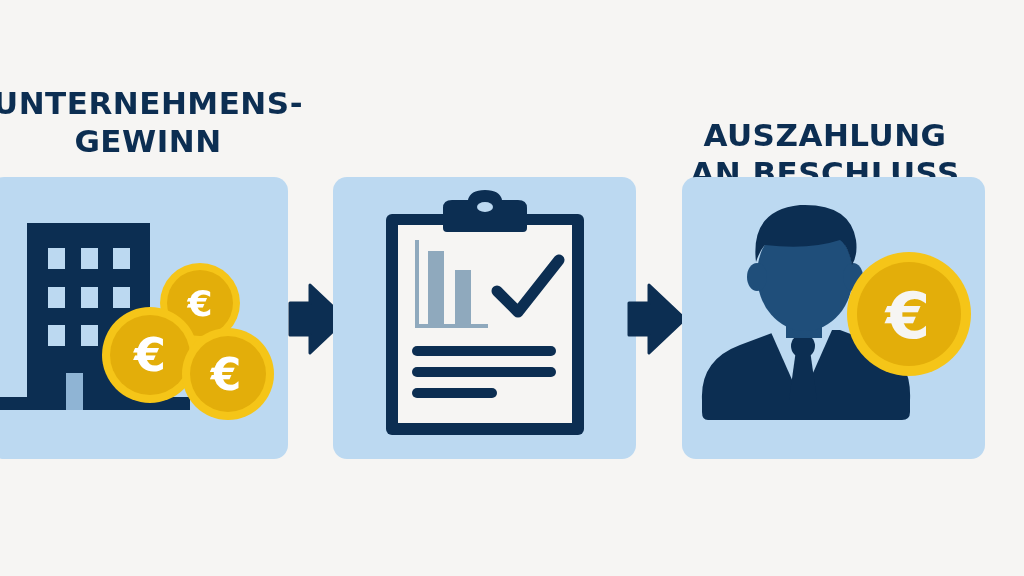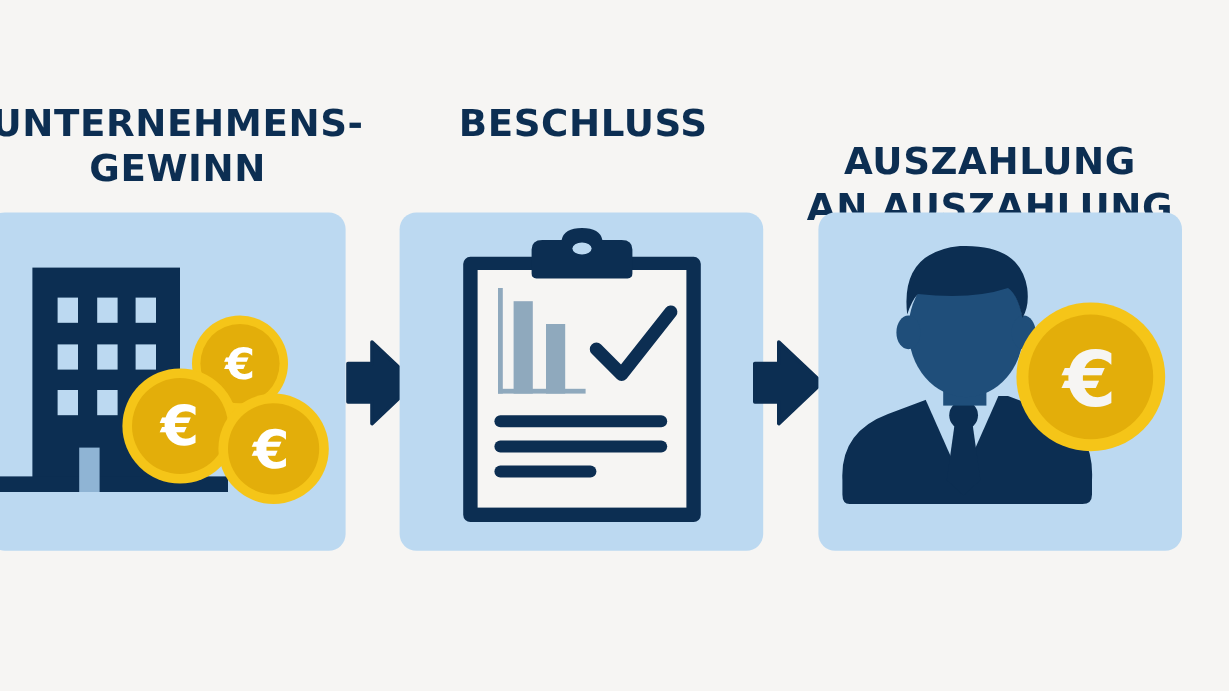--- a/index.html
+++ b/index.html
@@ -10,25 +10,24 @@
   svg{display:block;}
 </style>
 </head>
 <body>
 
 <div class="title" style="left:-12px;top:84px;width:320px;">
   <div>UNTERNEHMENS-</div>
   <div>GEWINN</div>
 </div>
 <div class="title" style="left:336px;top:84px;width:300px;">
-  <div>BESCHLUSS</div>
 </div>
 <div class="title" style="left:670px;top:84px;width:310px;margin-top:32px;">
   <div>AUSZAHLUNG</div>
-  <div>AN AUSZAHLUNG</div>
+  <div>AN BESCHLUSS</div>
 </div>
 
 <div class="panel" style="left:-10px;width:298px;">
   <svg width="298" height="282" viewBox="-10 177 298 282" style="position:absolute;left:0;top:0;">
 
     <rect x="27" y="223" width="123" height="187" fill="#0c2e52"></rect>
     <rect x="0" y="397" width="190" height="13" fill="#0c2e52"></rect>
     <g fill="#bcd9f1">
       <rect x="48" y="248" width="17" height="21"></rect>
         <rect x="81" y="248" width="17" height="21"></rect>

